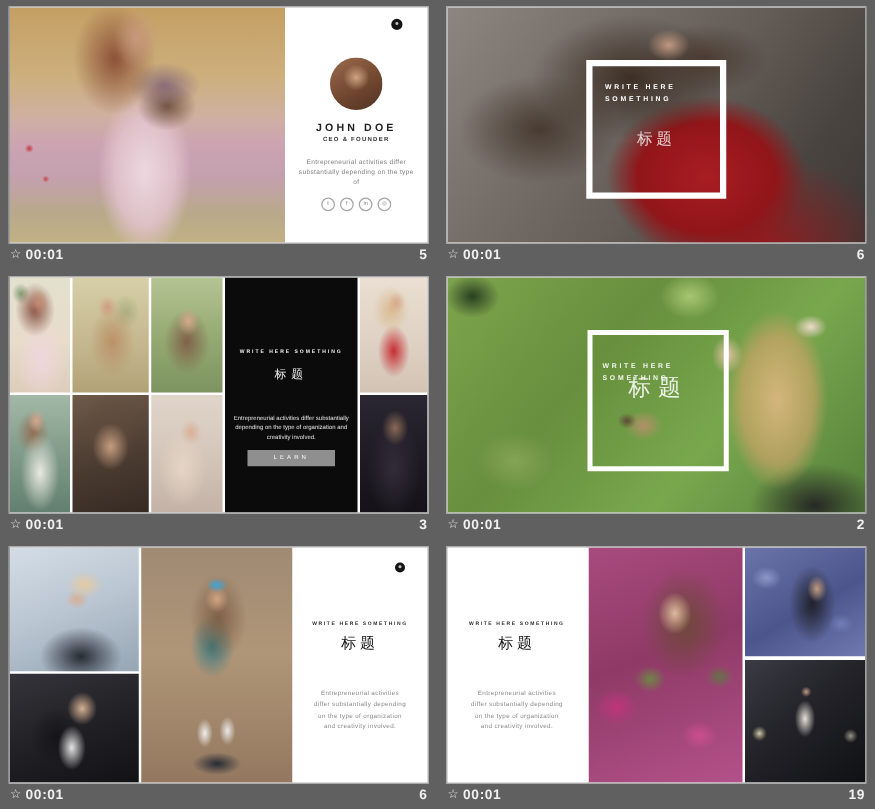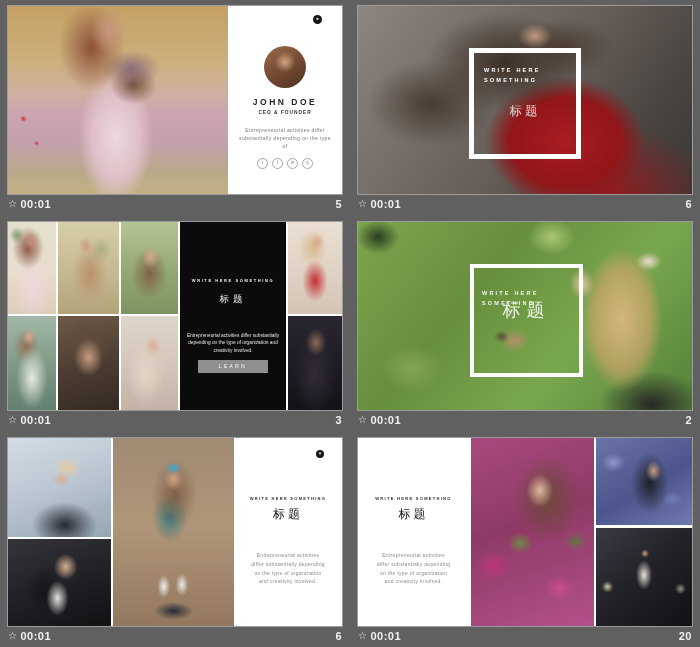--- a/index.html
+++ b/index.html
@@ -332,17 +332,17 @@
       <div class="s18-right">
         <div class="ph p18a"></div>
         <div class="ph p18b"></div>
       </div>
     </div>
     <div class="statusbar">
       <span class="sb-left">
         <span class="star">☆</span>
         <span class="sb-time">00:01</span>
       </span>
-      <span class="sb-num">20</span>
+      <span class="sb-num">19</span>
     </div>
   </div>
 
 </div>
 
 </body></html>

